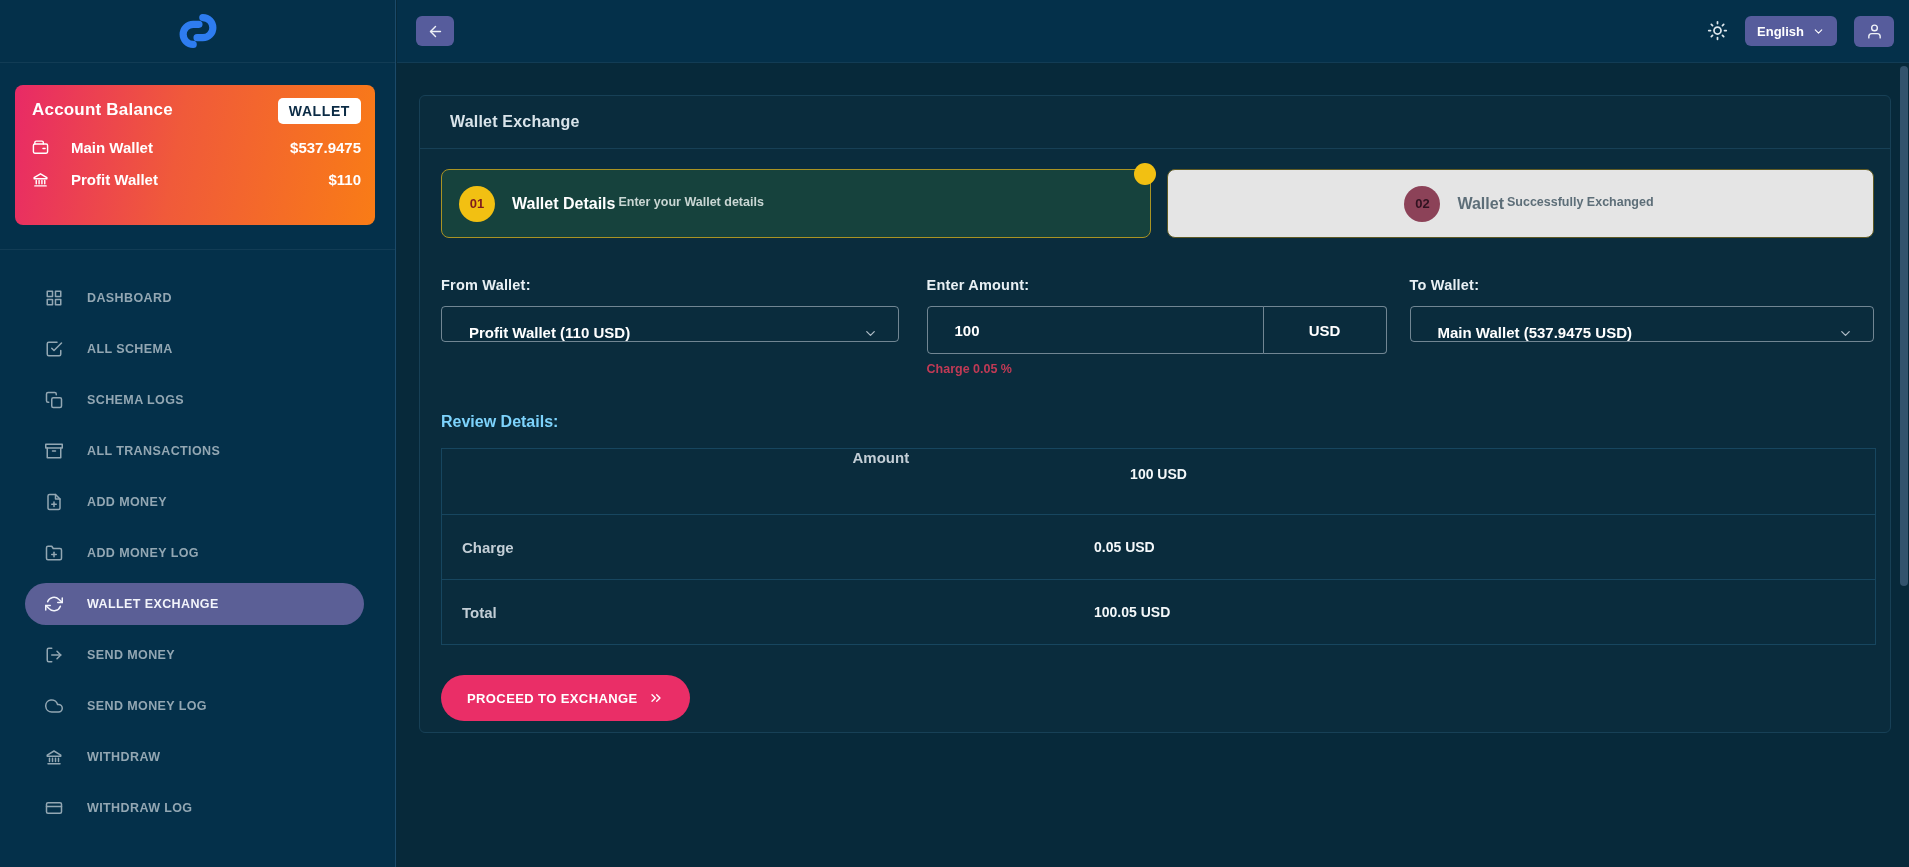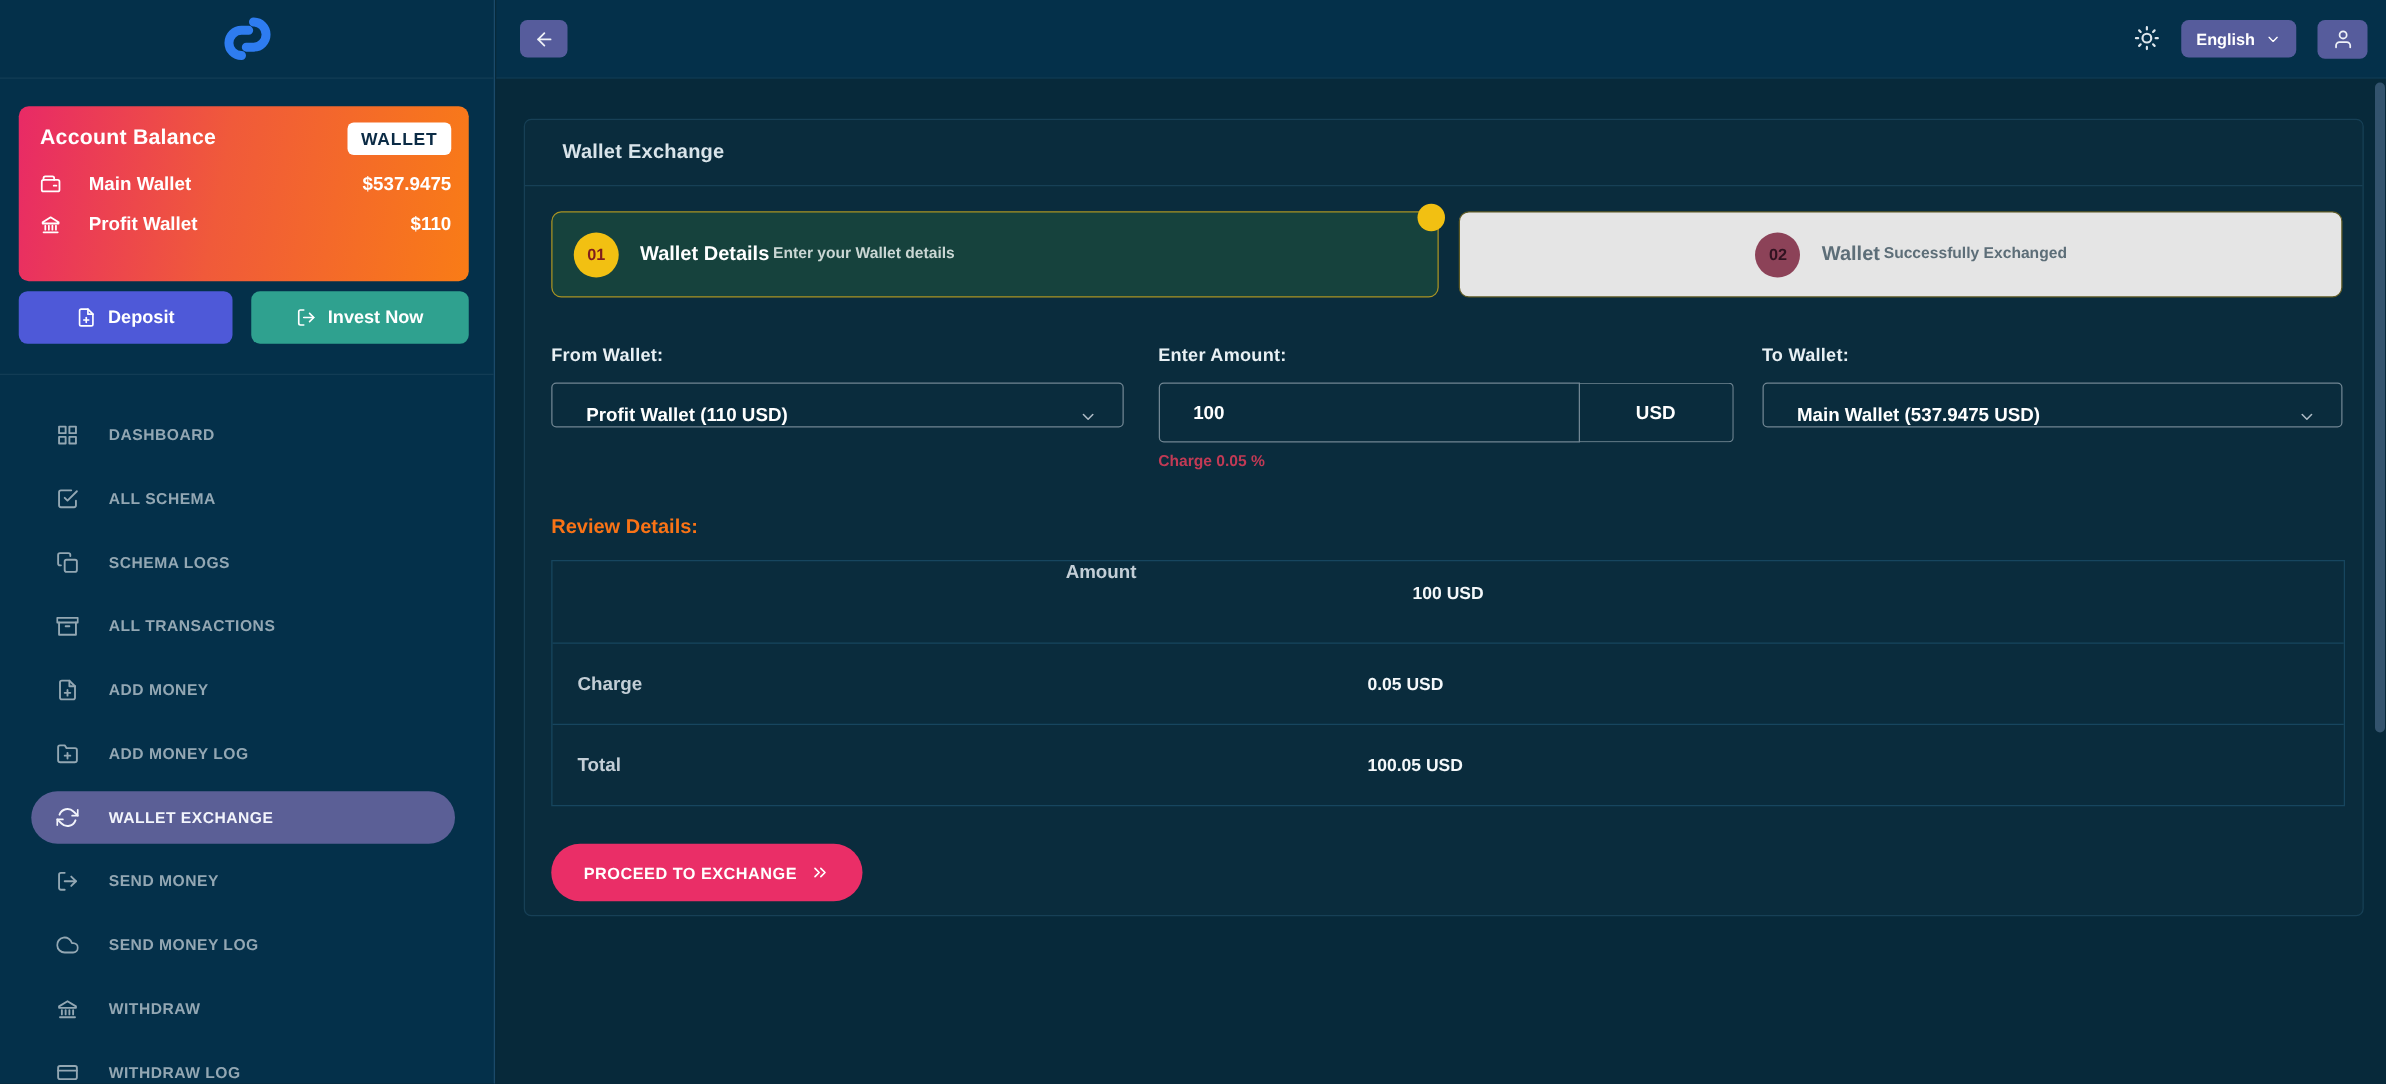--- a/index.html
+++ b/index.html
@@ -137,21 +137,21 @@
     border:1px solid rgba(198,209,219,.55); border-radius:4px 0 0 4px;
     font-family:inherit; font-size:15px; font-weight:700; padding:0 27px; outline:none;
   }
   .amount-addon {
     width:123px; height:48px; border:1px solid rgba(198,209,219,.55); border-left:none;
     border-radius:0 4px 4px 0; display:flex; align-items:center; justify-content:center;
     font-size:15px; font-weight:700; color:#fff;
   }
   .charge-note { margin-top:8px; font-size:12.5px; font-weight:700; color:#c13a55; }
 
-  .review-heading { margin-top:37px; font-size:16px; font-weight:800; color:#f97316; }
+  .review-heading { margin-top:37px; font-size:16px; font-weight:800; color:#7dd3fc; }
   .review-table { margin-top:17px; width:1435px; border:1px solid #17465f; }
   .review-row { display:flex; align-items:center; height:65px; border-top:1px solid #17465f; }
   .review-row:first-child { border-top:none;flex-direction:column; }
   .review-row .r-label { width:45.5%; padding-left:20px; font-size:15px; font-weight:800; color:#c3ced6; }
   .review-row .r-value { font-size:14px; font-weight:600; color:#f4f8fa; }
 
   .submit-btn {
     margin-top:30px; height:46px; padding:0 26px; border:none; border-radius:23px;
     background:#ea2e67; color:#fff; font-family:inherit; font-size:13px; font-weight:800;
     letter-spacing:.4px; display:flex; align-items:center; gap:10px; cursor:pointer;
@@ -201,43 +201,20 @@
                 <path d="M4 21h16"></path>
                 <path d="M6 13.5v4.5M10 13.5v4.5M14 13.5v4.5M18 13.5v4.5"></path>
               </svg>
             </span>
           <span>Profit Wallet</span>
         </span>
         <span>$110</span>
       </div>
     </div>
 
-    <div class="action-row">
-      <button class="action-btn btn-deposit">
-        <span class="ic">
-            <svg viewBox="0 0 24 24" width="100%" height="100%" fill="none" stroke="currentColor" stroke-width="2" stroke-linecap="round" stroke-linejoin="round">
-              <path d="M14 2H6a2 2 0 00-2 2v16a2 2 0 002 2h12a2 2 0 002-2V8z"></path>
-              <path d="M14 2v6h6"></path>
-              <path d="M12 12v6"></path>
-              <path d="M9 15h6"></path>
-            </svg>
-          </span>
-        <span>Deposit</span>
-      </button>
-      <button class="action-btn btn-invest">
-        <span class="ic">
-            <svg viewBox="0 0 24 24" width="100%" height="100%" fill="none" stroke="currentColor" stroke-width="2" stroke-linecap="round" stroke-linejoin="round">
-              <path d="M9 21H5a2 2 0 01-2-2V5a2 2 0 012-2h4"></path>
-              <path d="M16 17l5-5-5-5"></path>
-              <path d="M21 12H9"></path>
-            </svg>
-          </span>
-        <span>Invest Now</span>
-      </button>
-    </div>
 
     <div class="sidebar-divider"></div>
 
     <nav class="menu">
       <div class="menu-item">
         <span class="ic">
             <svg viewBox="0 0 24 24" width="100%" height="100%" fill="none" stroke="currentColor" stroke-width="2" stroke-linecap="round" stroke-linejoin="round">
               <rect x="3" y="3" width="7" height="7"></rect>
               <rect x="14" y="3" width="7" height="7"></rect>
               <rect x="3" y="14" width="7" height="7"></rect>

